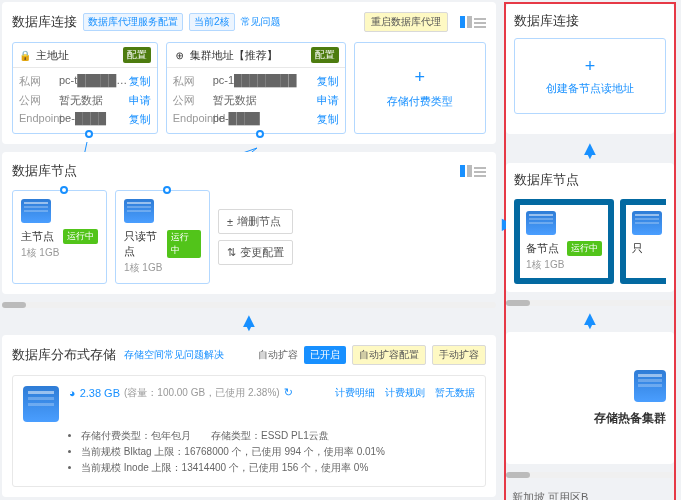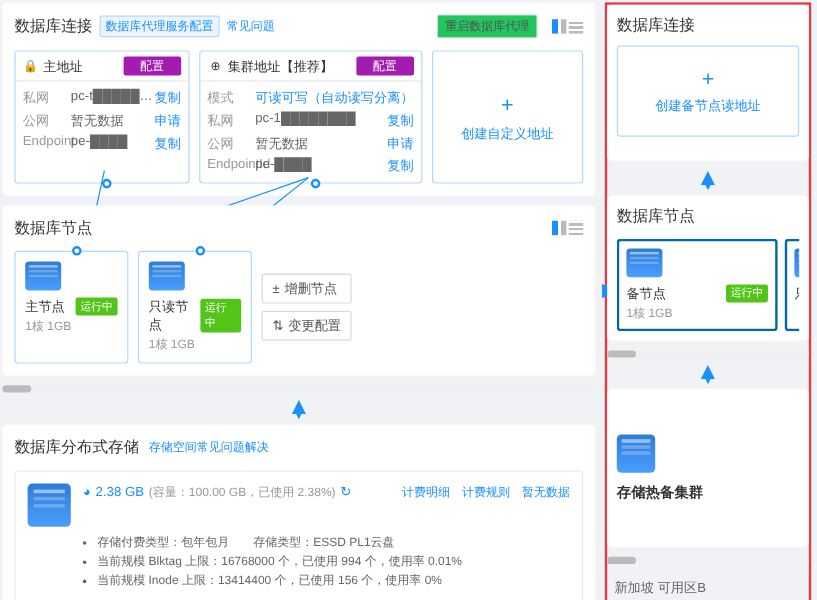--- a/index.html
+++ b/index.html
@@ -6,31 +6,31 @@
 body{background:#f0f2f5;width:681px;height:500px;overflow:hidden}
 .main{display:flex;gap:8px;padding:2px}
 .left-col{width:494px}
 .right-col{width:172px;border:2px solid #e63946}
 .panel{background:#fff;border-radius:4px;padding:10px;margin-bottom:8px;position:relative}
 .panel-hdr{display:flex;align-items:center;justify-content:space-between;margin-bottom:10px}
 .hdr-left{display:flex;align-items:center;gap:6px}
 .title{font-size:13px;font-weight:400;color:#333}
 .tag{font-size:10px;padding:1px 4px;border:1px solid #b3d8ff;color:#1890ff;background:#ecf5ff;border-radius:2px}
 .link{color:#1890ff;cursor:pointer;font-size:10px}
-.btn-sm{font-size:10px;padding:2px 6px;border:1px solid #d9d9d9;background:#22c55e;cursor:pointer;border-radius:2px;color:#555}
+.btn-sm{font-size:10px;padding:2px 6px;border:1px solid #d9d9d9;background:#fef9c3;cursor:pointer;border-radius:2px;color:#555}
 .view-icons{display:flex;gap:2px;margin-left:6px}
 .view-icons span{width:12px;height:12px;display:inline-block}
 .vi1{background:linear-gradient(90deg,#1890ff 40%,transparent 40%),linear-gradient(90deg,transparent 60%,#bbb 60%)}
 .vi2{background:repeating-linear-gradient(0deg,#bbb 0 2px,transparent 2px 4px)}
 .addr-boxes{display:flex;gap:8px}
 .addr-box{border:1px solid #b3d8ff;border-radius:3px;flex:1;min-height:90px;position:relative}
 .addr-hdr{display:flex;justify-content:space-between;align-items:center;padding:4px 6px;border-bottom:1px solid #e8e8e8}
 .addr-hdr-l{display:flex;align-items:center;gap:3px;font-size:11px;color:#333}
 .icn{width:14px;height:14px;display:inline-flex;align-items:center;justify-content:center;font-size:10px}
-.cfg-btn{background:#a21caf;color:#fff;font-size:10px;padding:1px 14px;border-radius:2px;cursor:pointer}
+.cfg-btn{background:#4d7c0f;color:#fff;font-size:10px;padding:1px 4px;border-radius:2px;cursor:pointer}
 .addr-body{padding:4px 6px;font-size:10px;color:#666}
 .addr-row{display:flex;justify-content:space-between;padding:2px 0}
 .addr-row .l{color:#999;width:40px}
 .addr-row .v{color:#666;flex:1;overflow:hidden;text-overflow:ellipsis;white-space:nowrap}
 .addr-row .a{color:#1890ff;cursor:pointer}
 .add-box{display:flex;flex-direction:column;align-items:center;justify-content:center;color:#1890ff;cursor:pointer;gap:6px}
 .plus{font-size:18px;color:#1890ff}
 .nodes{display:flex;gap:8px;align-items:stretch}
 .node-card{border:1px solid #b3d8ff;border-radius:3px;padding:8px;width:95px;position:relative}
 .node-icn{width:30px;height:24px;background:linear-gradient(180deg,#2e7cd6 0%,#4a9eff 100%);border-radius:3px;margin-bottom:6px;position:relative}
@@ -55,41 +55,42 @@
 .refresh-i{color:#1890ff;cursor:pointer}
 .storage-links{display:flex;gap:10px}
 .storage-list{margin-top:6px;margin-left:46px}
 .storage-list li{list-style:disc;color:#666;font-size:10px;line-height:1.6;margin-left:12px}
 .double-arrow{display:flex;justify-content:center;margin:4px 0}
 .da{color:#1890ff;font-size:20px;line-height:0.6;display:flex;flex-direction:column;align-items:center}
 .side-arrow{position:absolute;right:-18px;top:50%;transform:translateY(-50%);color:#1890ff;font-size:16px}
 .right-col .panel{padding:8px}
 .r-add-box{border:1px solid #b3d8ff;border-radius:3px;height:76px;display:flex;flex-direction:column;align-items:center;justify-content:center;color:#1890ff;gap:4px;cursor:pointer}
 .r-nodes{display:flex;gap:6px;overflow:hidden}
-.r-node{border:2px solid #0369a1;border-radius:3px;padding:6px;width:134px;flex-shrink:0}
-.r-storage{display:flex;flex-direction:column;align-items:flex-start;justify-content:center;height:116px;gap:8px}
+.r-node{border:6px solid #0369a1;border-radius:3px;padding:6px;width:100px;flex-shrink:0}
+.r-storage{display:flex;flex-direction:column;align-items:flex-end;justify-content:center;height:116px;gap:8px}
 .r-storage-icn{width:32px;height:32px;background:linear-gradient(180deg,#2e7cd6,#4a9eff);border-radius:4px;position:relative}
 .r-storage-icn::after{content:"";position:absolute;top:4px;left:4px;right:4px;height:3px;background:#fff;opacity:0.5;box-shadow:0 5px 0 rgba(255,255,255,0.5),0 10px 0 rgba(255,255,255,0.5)}
 .footer-r{color:#666;padding:6px}
 .scrollbar{height:6px;background:#f0f0f0;border-radius:3px;margin:6px 0;position:relative}
 .scrollbar::after{content:"";position:absolute;left:0;width:24px;height:6px;background:#bbb;border-radius:3px}
 .conn-dot{width:8px;height:8px;border:2px solid #1890ff;border-radius:50%;background:#fff;position:absolute}
 svg.lines{position:absolute;top:0;left:0;pointer-events:none}
 </style>
 </head>
 <body>
 
 <div class="main">
 <div class="left-col">
 
 <div class="panel" style="position:relative">
   <div class="panel-hdr">
     <div class="hdr-left">
       <span class="title">数据库连接</span>
       <span class="tag">数据库代理服务配置</span>
+      <span class="tag">当前2核</span>
       <span class="link">常见问题</span>
     </div>
     <div class="hdr-left">
       <button class="btn-sm">重启数据库代理</button>
       <div class="view-icons">
               <span class="vi1"></span>
               <span class="vi2"></span>
             </div>
     </div>
   </div>
@@ -124,44 +125,40 @@
     <div class="addr-box" style="flex:0 0 180px">
       <div class="addr-hdr">
         <div class="addr-hdr-l">
                 <span class="icn">⊕</span>
                 <span>集群地址【推荐】</span>
               </div>
         <span class="cfg-btn">配置</span>
       </div>
       <div class="addr-body">
         <div class="addr-row">
-                <span class="l">模式</span>
-                <span class="v" style="color:#1890ff">可读可写（自动读写分离）</span>
-              </div>
-        <div class="addr-row">
                 <span class="l">私网</span>
                 <span class="v">pc-1████████</span>
                 <span class="a">复制</span>
               </div>
         <div class="addr-row">
                 <span class="l">公网</span>
                 <span class="v">暂无数据</span>
                 <span class="a">申请</span>
               </div>
         <div class="addr-row">
                 <span class="l">EndpointId</span>
                 <span class="v">pe-████</span>
                 <span class="a">复制</span>
               </div>
       </div>
       <div class="conn-dot" style="bottom:-5px;left:50%"></div>
     </div>
     <div class="addr-box add-box">
       <span class="plus">+</span>
-      <span>创建自定义地址</span>
+      <span>存储付费类型</span>
     </div>
   </div>
   <svg class="lines" width="474" height="200">
           <line x1="85" y1="140" x2="72" y2="200" stroke="#1890ff" stroke-width="1"></line>
           <line x1="255" y1="146" x2="72" y2="210" stroke="#1890ff" stroke-width="1"></line>
           <line x1="255" y1="146" x2="175" y2="210" stroke="#1890ff" stroke-width="1"></line>
         </svg>
 </div>
 
 <div class="panel">
@@ -208,20 +205,26 @@
 <div class="scrollbar"></div>
 <div class="double-arrow">
         <div class="da">▲<span style="margin-top:-2px">▼</span></div>
       </div>
 
 <div class="panel">
   <div class="panel-hdr">
     <div class="storage-hdr">
       <span class="title">数据库分布式存储</span>
       <span class="link">存储空间常见问题解决</span>
+    </div>
+    <div class="hdr-left">
+      <span style="color:#666;font-size:10px">自动扩容</span>
+      <span class="toggle-on">已开启</span>
+      <button class="btn-sm">自动扩容配置</button>
+      <button class="btn-sm">手动扩容</button>
     </div>
   </div>
   <div class="storage-box">
     <div class="storage-top">
       <div class="storage-icn"></div>
       <div class="storage-info">
         <div class="storage-val">
           <span>◕</span>
           <span>2.38 GB</span>
           <span class="storage-cap">(容量：100.00 GB，已使用 2.38%)</span>

